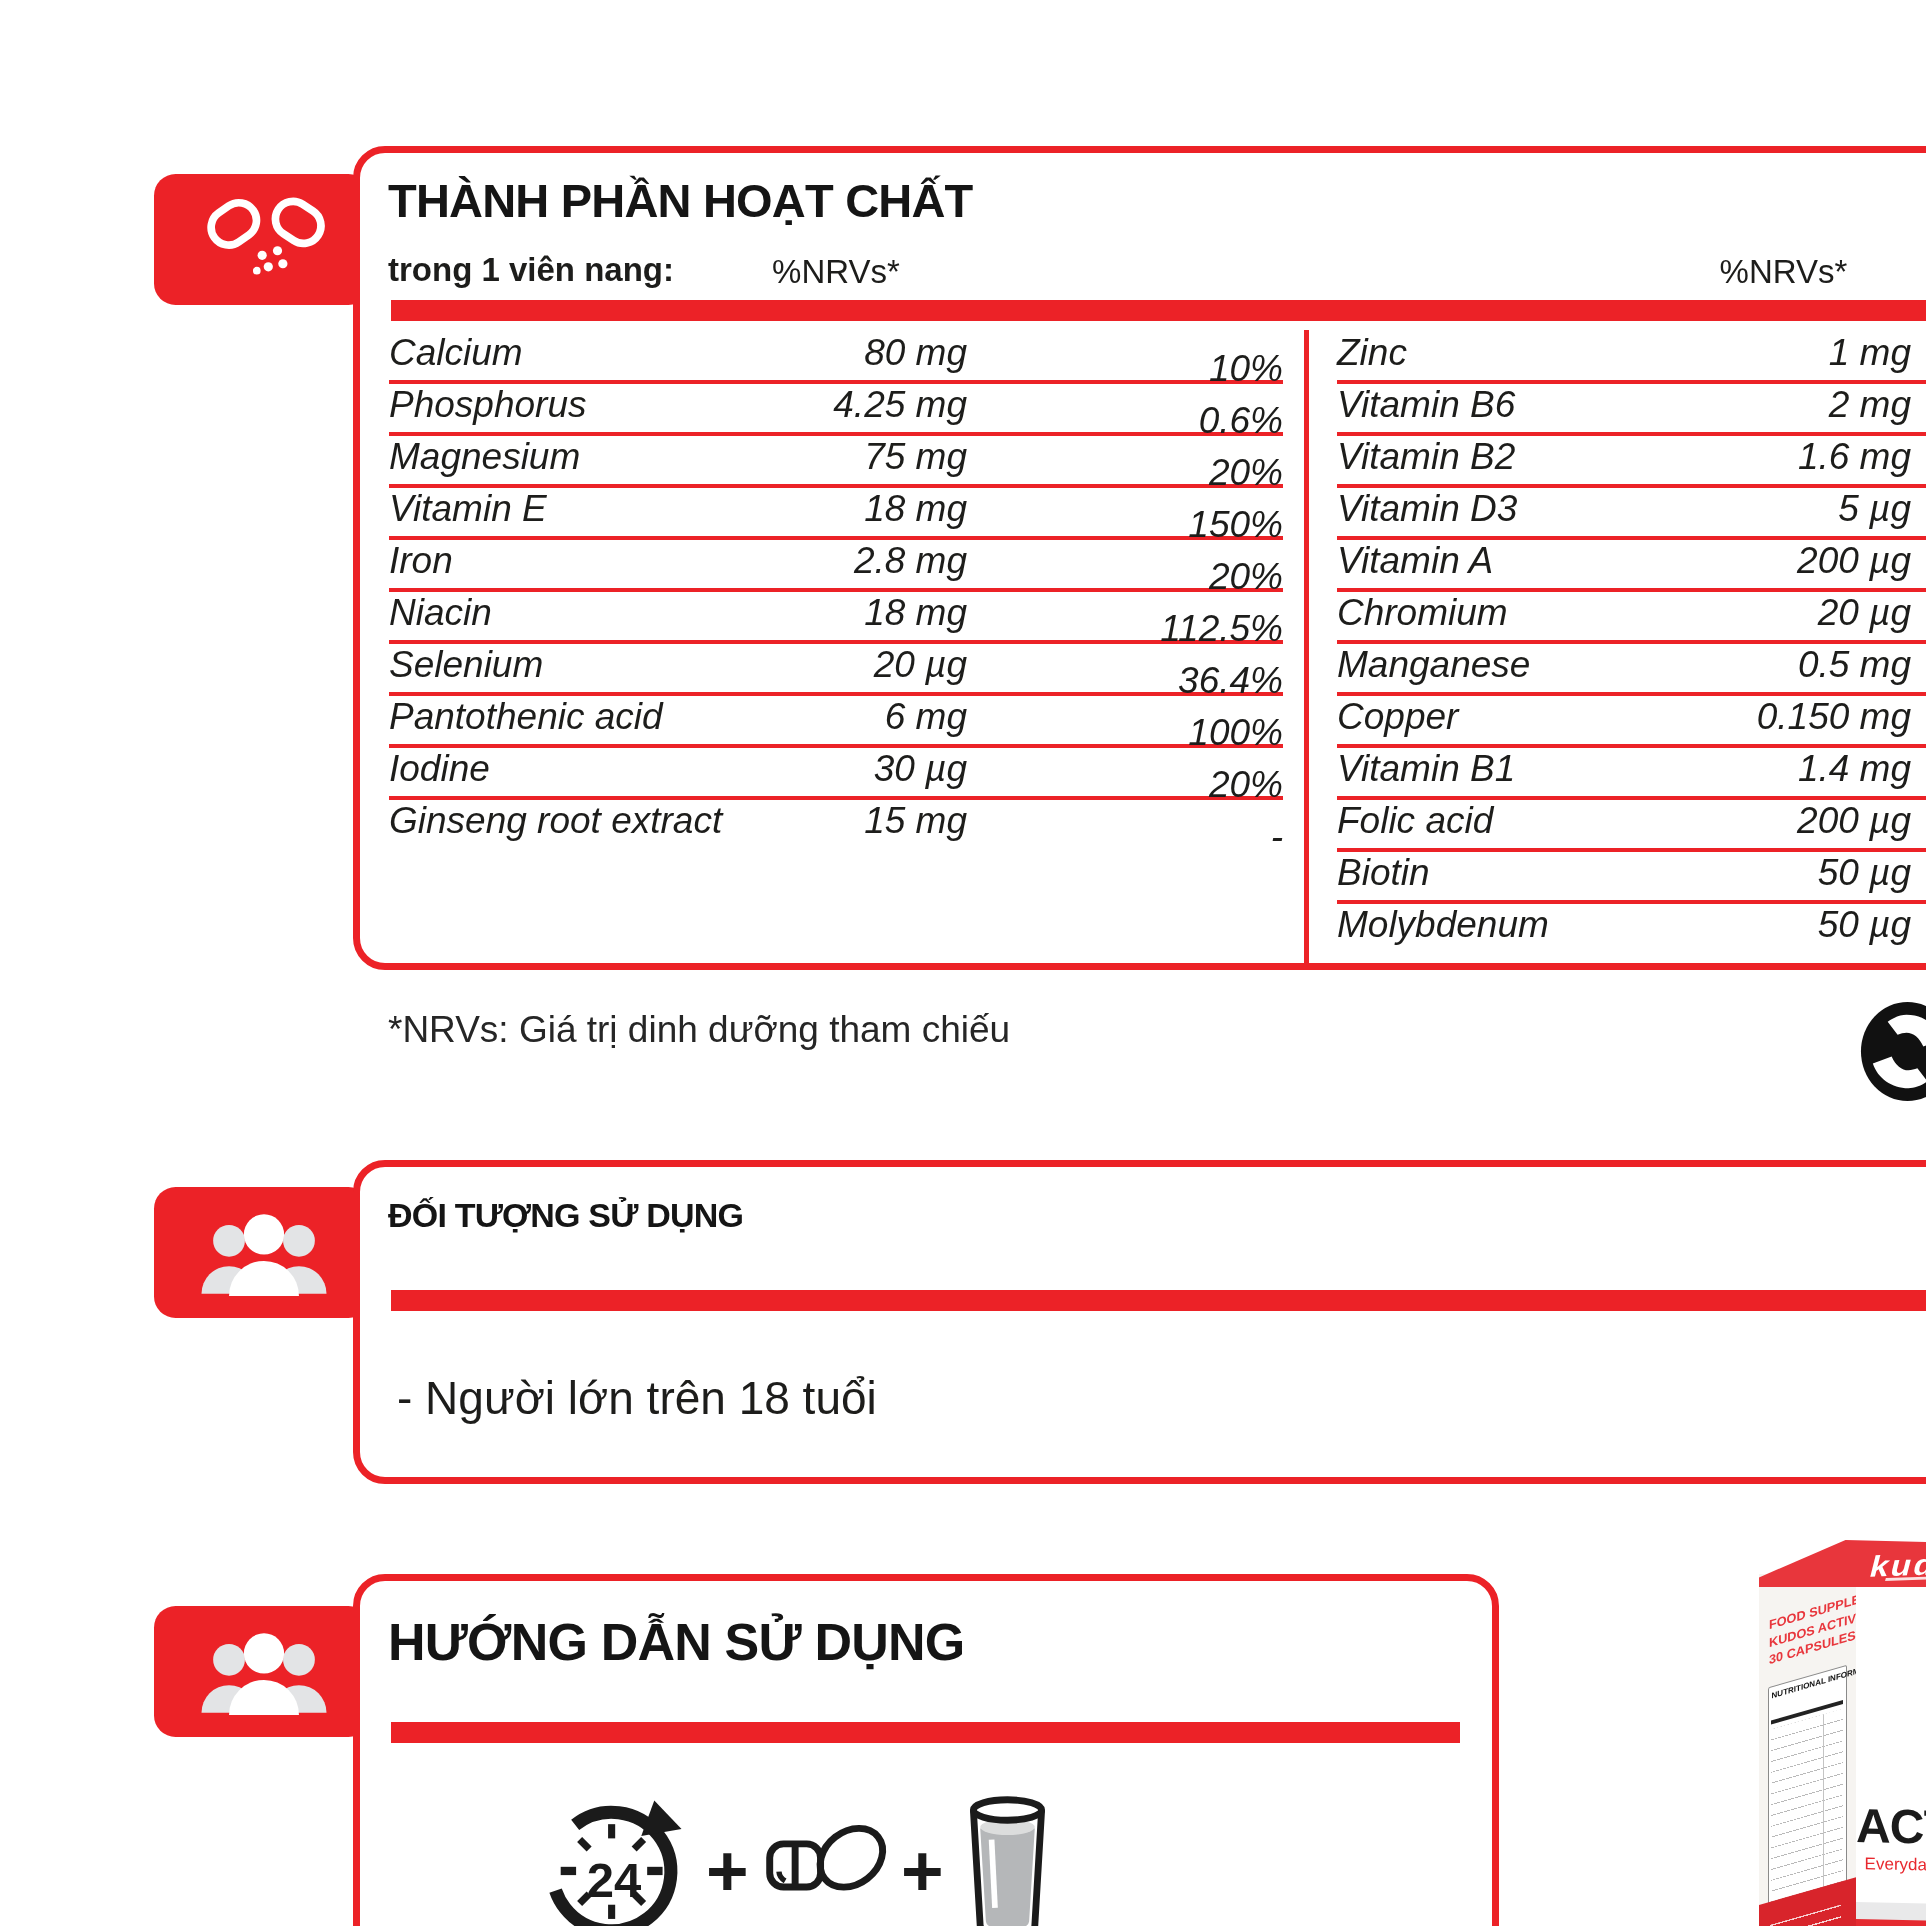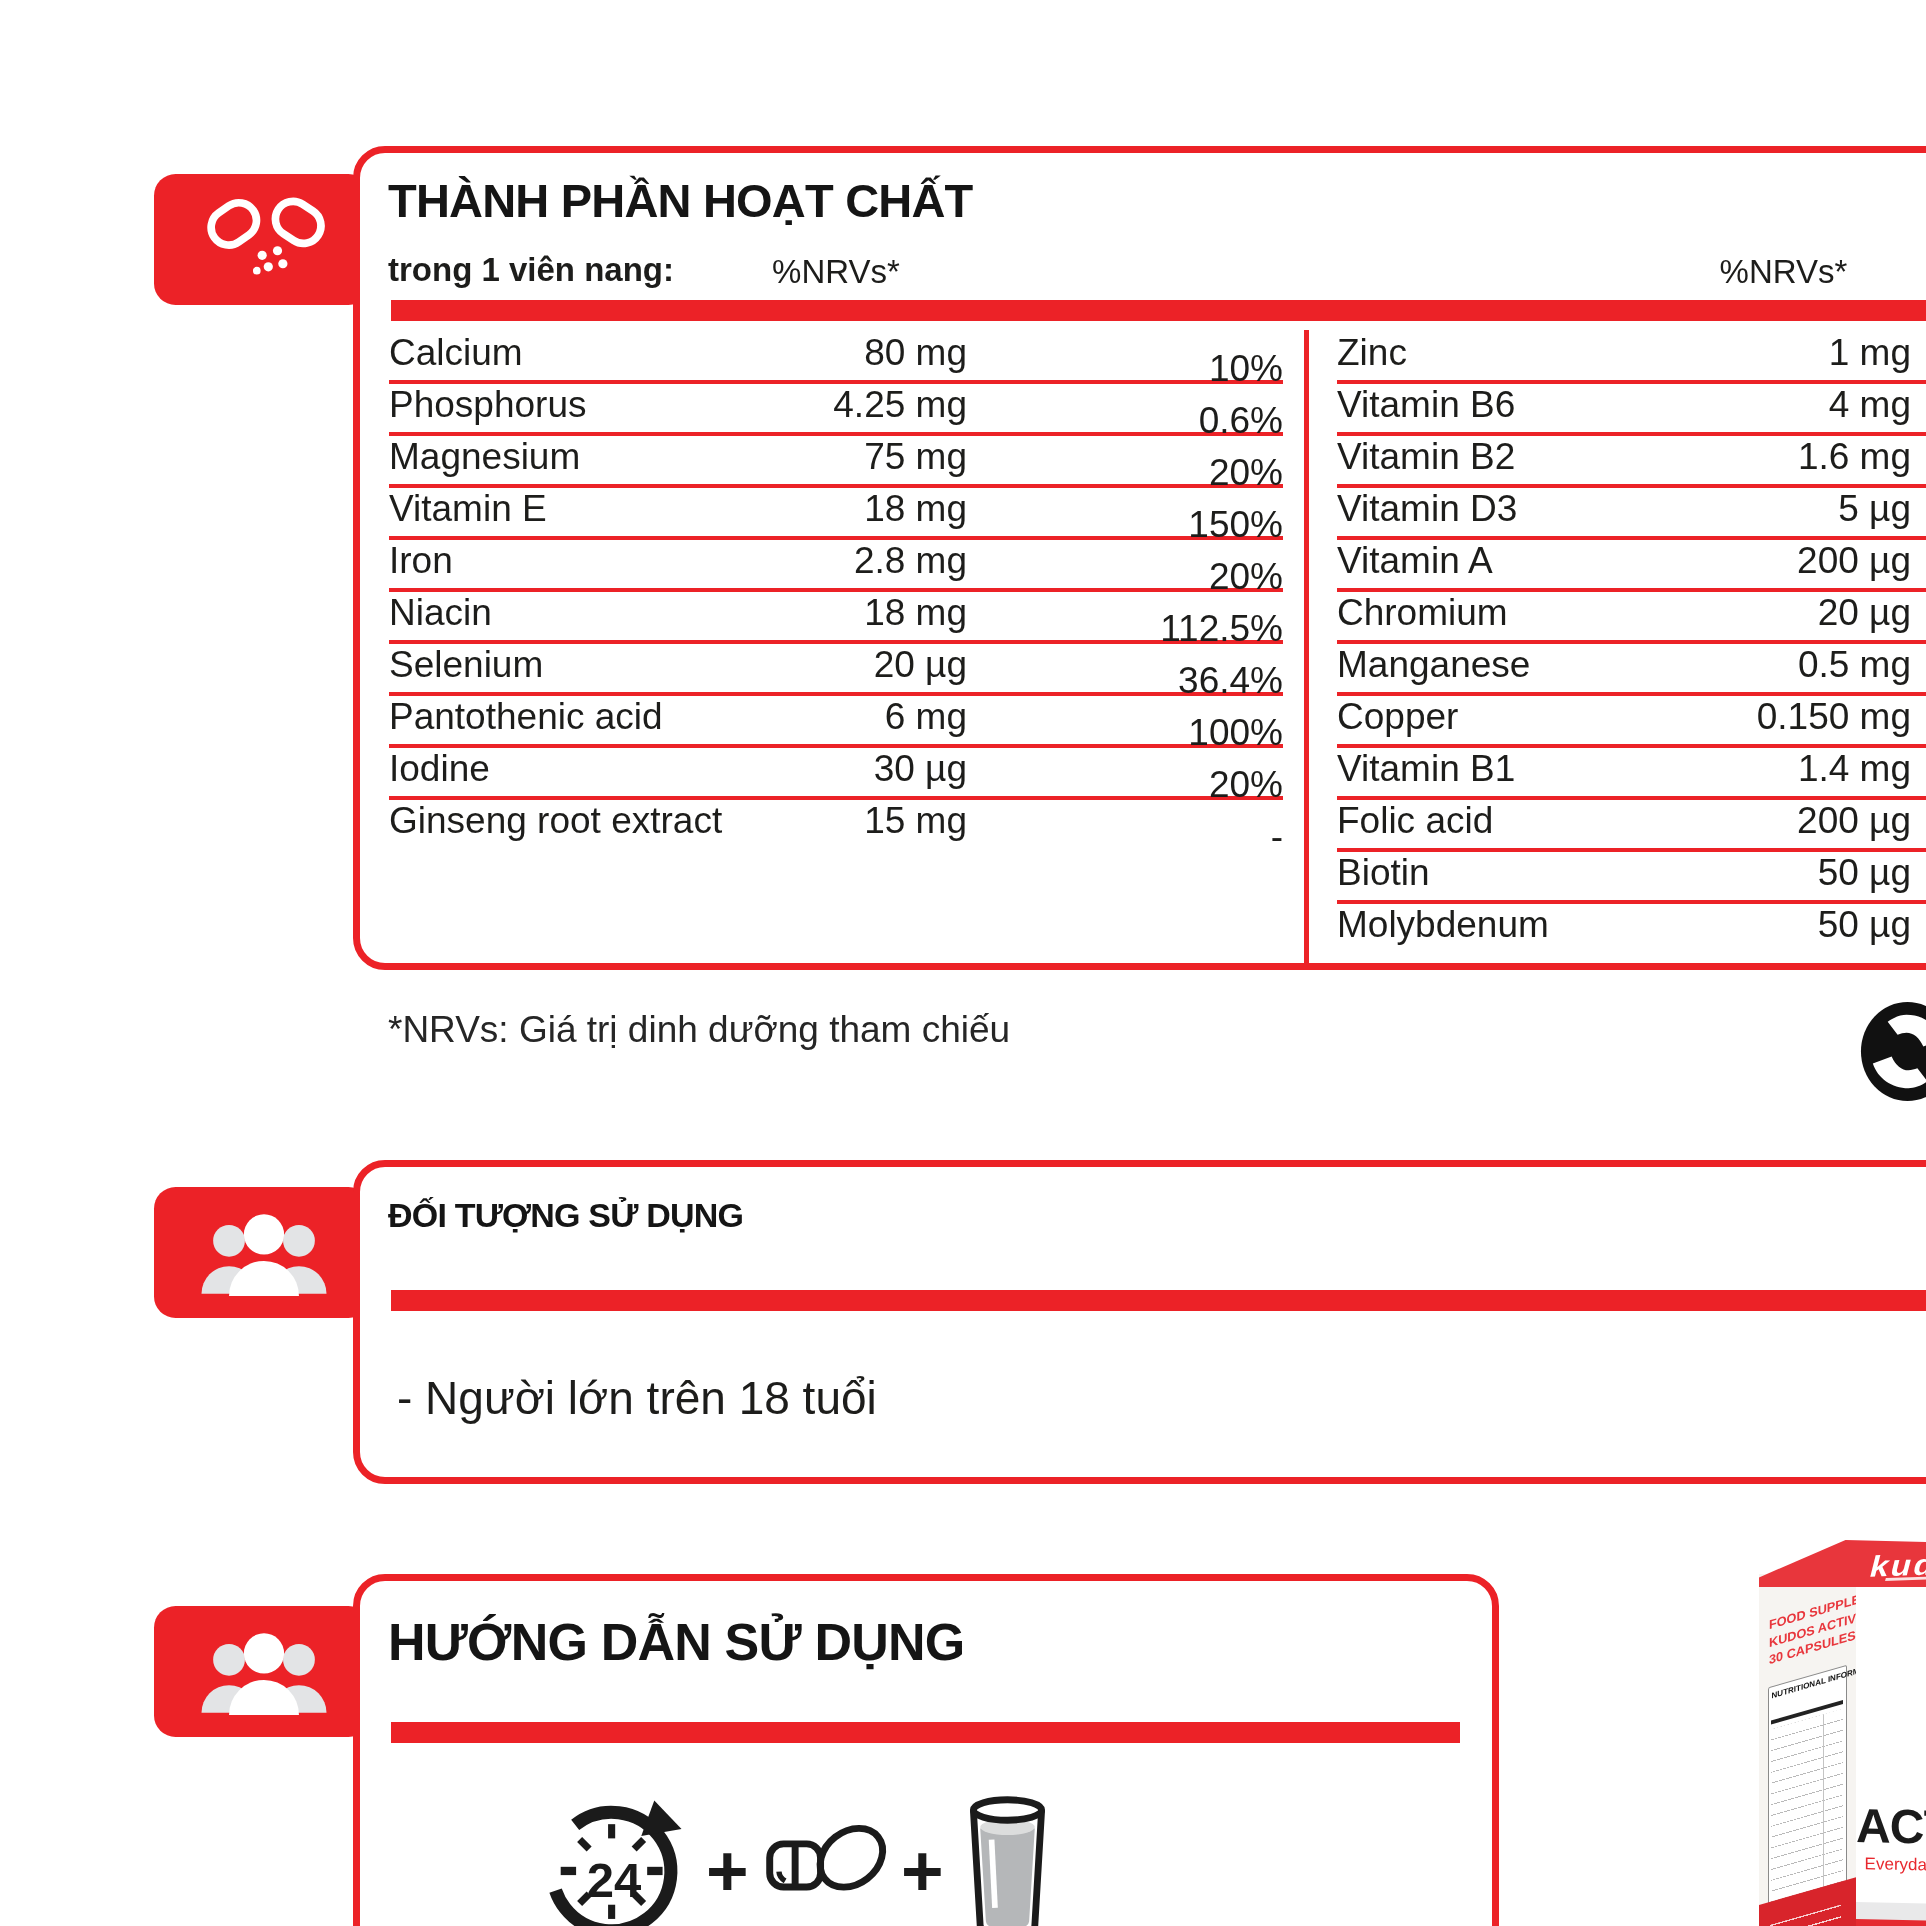--- a/index.html
+++ b/index.html
@@ -32,21 +32,21 @@
 
   #serving  { position:absolute; left:388px; top:251px; font-size:33px; font-weight:700; z-index:3; white-space:nowrap; }
   .nrv-head { position:absolute; top:253px; font-size:33px; font-weight:300; text-align:center; z-index:3; }
   #nrvL { left:389px; width:894px; }
   #nrvR { left:1337px; width:893px; }
 
   
   .tcol { position:absolute; top:332px; z-index:3; }
   #colL { left:389px; width:894px; }
   #colR { left:1337px; width:893px; }
-  .trow { position:relative; height:52px; font-weight:300; font-size:37px; }
+  .trow { position:relative; height:52px; font-weight:300; font-size:37px;font-style:italic; }
   .trow::after { content:""; position:absolute; left:0; right:0; bottom:0; height:3.9px; background:#EC2227; }
   .trow:last-child::after { display:none; }
   .tname { position:absolute; left:0;  bottom:10px; white-space:nowrap; }
   .tamt  { position:absolute; left:0;  bottom:10px; width:578px; text-align:right; white-space:nowrap; }
   #colR .tamt { width:574px; }
   .tnrv  { position:absolute; right:0; bottom:-6.2px; white-space:nowrap; z-index:4; }
   #divider { position:absolute; left:1304px; top:330px; width:5.4px; height:633px; background:#EC2227; z-index:3; }
 
   #footnote { position:absolute; left:388px; top:1009px; font-size:37px; font-weight:300; color:#262626; z-index:3; white-space:nowrap; }
 
@@ -200,21 +200,21 @@
   <div id="colR" class="tcol">
 
       <div class="trow">
         <span class="tname">Zinc</span>
         <span class="tamt">1 mg</span>
 
       </div>
 
       <div class="trow">
         <span class="tname">Vitamin B6</span>
-        <span class="tamt">4 mg</span>
+        <span class="tamt">2 mg</span>
 
       </div>
 
       <div class="trow">
         <span class="tname">Vitamin B2</span>
         <span class="tamt">1.6 mg</span>
 
       </div>
 
       <div class="trow">

